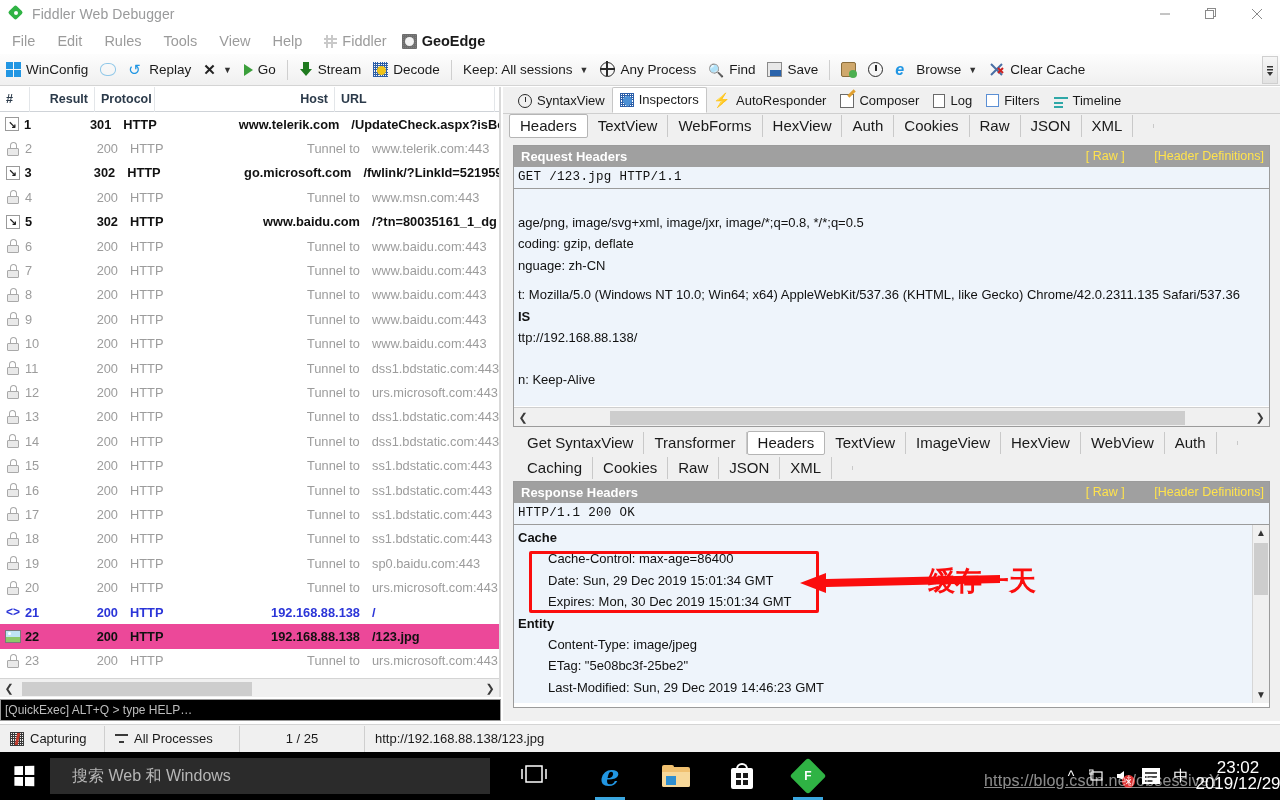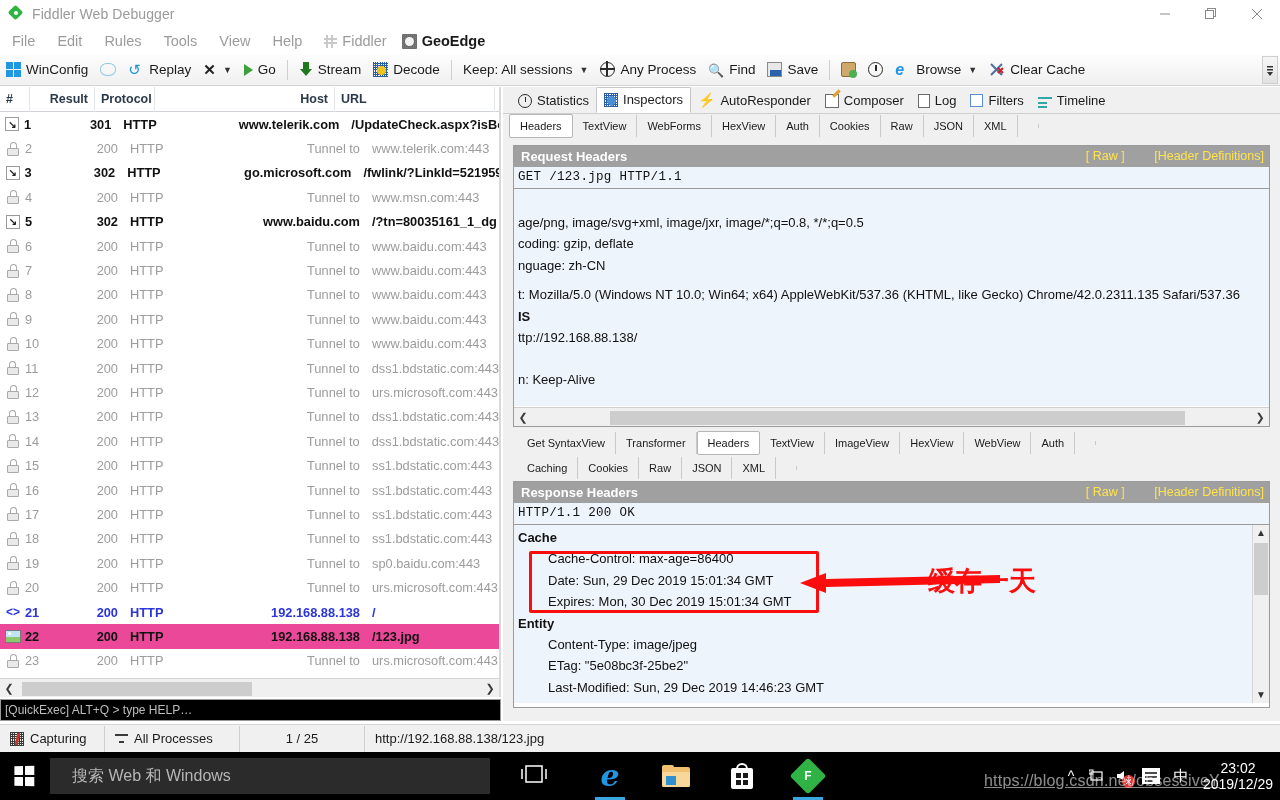--- a/index.html
+++ b/index.html
@@ -202,21 +202,21 @@
   .ic-composer{width:14px;height:14px;background:#fff;border:1px solid #6a6a6a;position:relative;}
   .ic-composer::after{content:"";position:absolute;right:-3px;top:-3px;width:9px;height:3px;background:#e0a030;transform:rotate(-45deg);}
   .ic-log{width:12px;height:14px;background:#fff;border:1px solid #6a6a6a;}
   .ic-filters{width:13px;height:13px;background:#fff;border:1.5px solid #5b8fd4;}
   .ic-timeline{width:14px;height:12px;position:relative;}
   .ic-timeline::before{content:"";position:absolute;left:0;top:2px;width:14px;height:2px;background:#2fa8a8;}
   .ic-timeline::after{content:"";position:absolute;left:0;top:7px;width:9px;height:2px;background:#2fa8a8;box-shadow:0 4px 0 #2fa8a8;}
 
   .sub-tabs {
     display:flex; align-items:center; height: 23px; background:#f0f0f0;
-    padding-left: 6px; font-size: 11px; color:#1a1a1a;
+    padding-left: 6px; font-size: 15px; color:#1a1a1a;
   }
   .stab { padding: 2px 10px; border-right: 1px solid #c9c9c9; line-height: 18px; white-space:nowrap;}
   .stab.active { background:#ffffff; border:1px solid #b5b5b5; border-radius:2px; }
 
   .panel {
     position:absolute; background:#fff; border:1px solid #9b9b9b;
   }
   .panel-title {
     height: 21px; background: #a0a0a0; color: #fff; font-weight: bold;
     font-size: 13px; line-height: 21px; padding-left: 7px;
@@ -312,21 +312,21 @@
     background:
       linear-gradient(#1a1a1a,#1a1a1a) 0 0/5px 5px no-repeat,
       linear-gradient(#1a1a1a,#1a1a1a) 7px 0/5px 5px no-repeat,
       linear-gradient(#1a1a1a,#1a1a1a) 0 7px/5px 5px no-repeat,
       linear-gradient(#1a1a1a,#1a1a1a) 7px 7px/5px 5px no-repeat;}
   .fiddler-task{width:34px;height:34px;position:relative;}
   .fiddler-task .d{position:absolute;left:4px;top:4px;width:26px;height:26px;background:#2fb344;transform:rotate(45deg);border-radius:3px;}
   .fiddler-task .t{position:absolute;left:0;top:0;width:34px;height:34px;display:flex;align-items:center;justify-content:center;color:#fff;font-size:12px;font-weight:bold;}
   .tray{position:absolute;right:0;top:0;height:48px;display:flex;align-items:center;color:#fff;}
   .tray-ic{width:26px;height:48px;display:flex;align-items:center;justify-content:center;font-size:14px;position:relative;}
-  .clock{width:84px;height:48px;display:flex;flex-direction:column;align-items:center;justify-content:center;font-size:14px;line-height:16px;color:#fff;}
+  .clock{width:84px;height:48px;display:flex;flex-direction:column;align-items:center;justify-content:center;font-size:17px;line-height:16px;color:#fff;}
   .watermark{
     position:absolute;left:984px;top:772px;width:255px;height:22px;
     color:rgba(255,255,255,.55);font-size:16px;white-space:nowrap;letter-spacing:.2px;text-decoration:underline;
   }
   .redcross{position:absolute;width:13px;height:13px;border-radius:50%;background:#e03131;color:#fff;font-size:9px;display:flex;align-items:center;justify-content:center;}
 </style>
 </head>
 <body>
 
 <div id="app">
@@ -772,21 +772,21 @@
     </div>
   </div>
 
   <div class="quickexec">[QuickExec] ALT+Q &gt; type HELP…</div>
 
   <div class="right-pane">
 
     <div class="inspector-tabs" id="inspector-tabs">
         <div class="itab">
           <span class="ic-stats"></span>
-          <span>Statistics</span>
+          <span>SyntaxView</span>
         </div>
         <div class="itab active">
           <span class="ic-inspect"></span>
           <span>Inspectors</span>
         </div>
         <div class="itab">
           <span class="ic-bolt">⚡</span>
           <span>AutoResponder</span>
         </div>
         <div class="itab">

